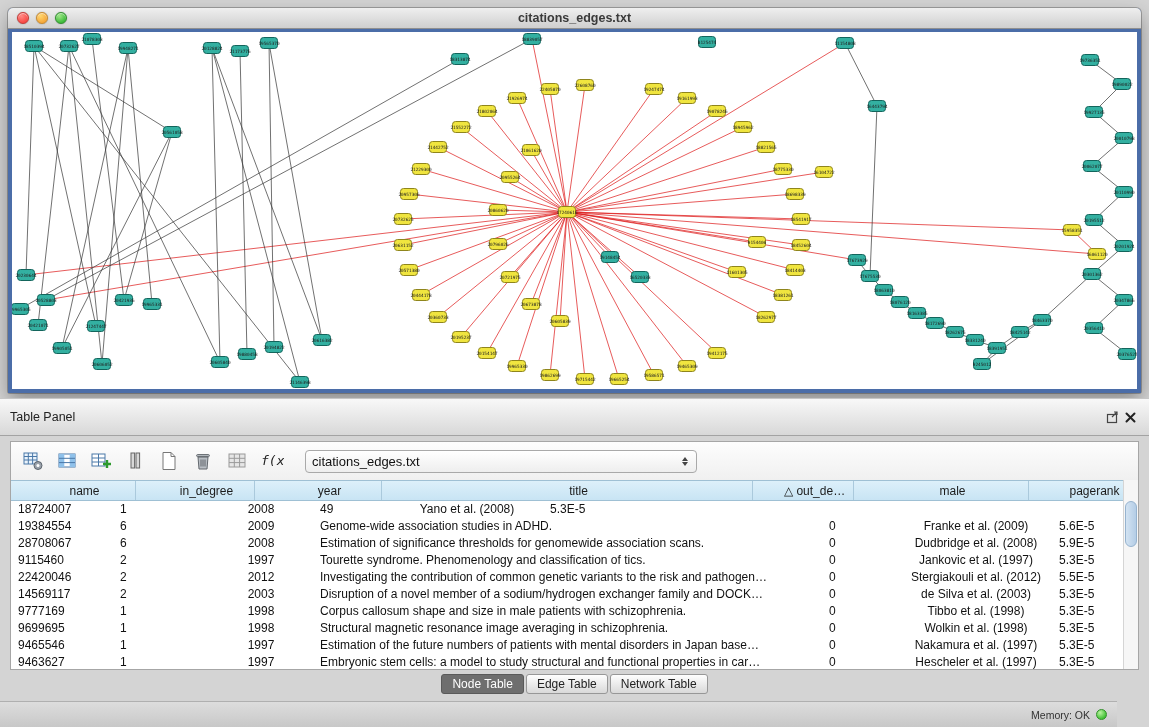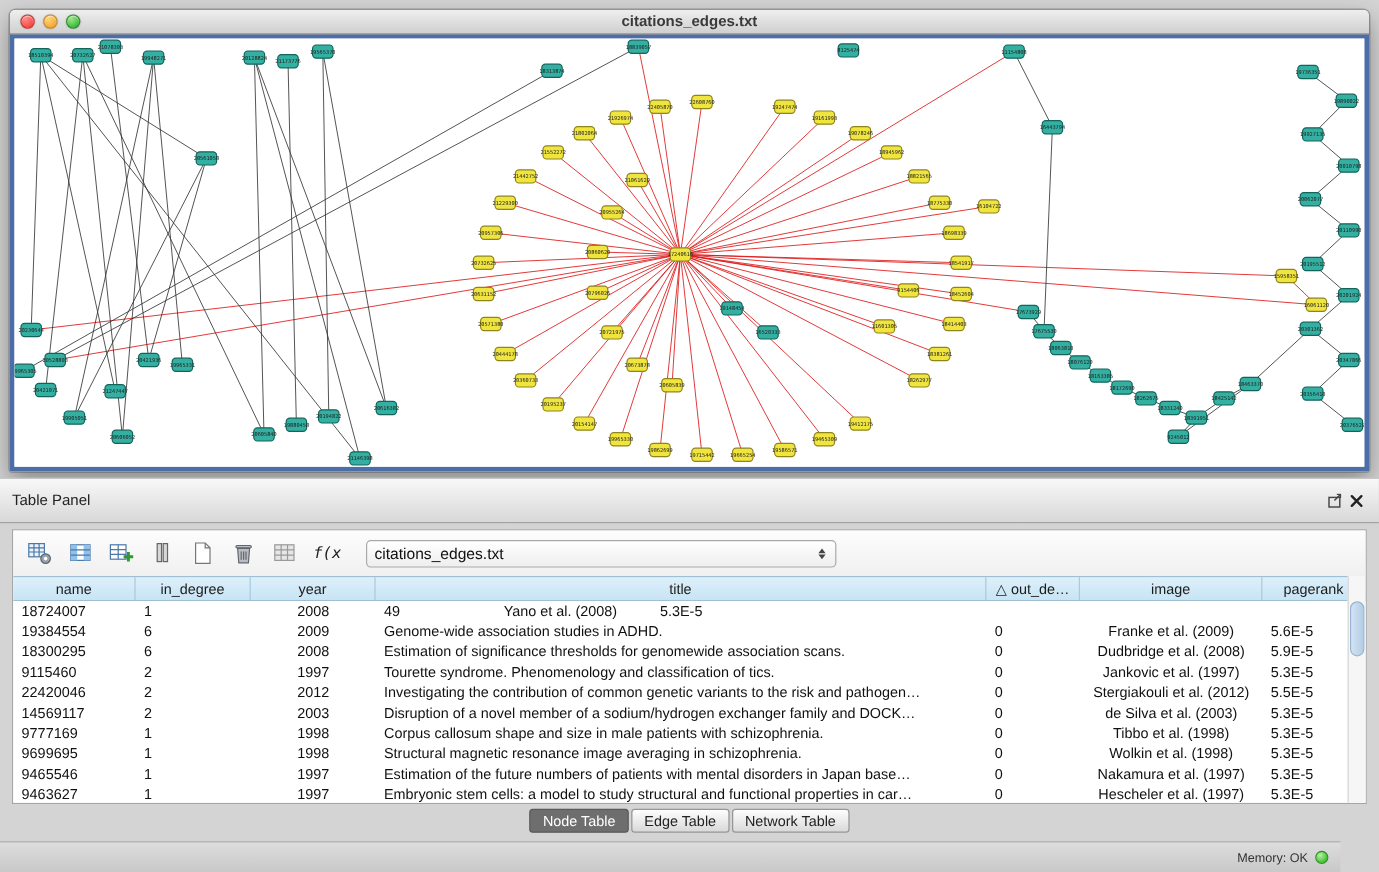--- a/index.html
+++ b/index.html
@@ -68,21 +68,21 @@
   .combo-arrows .dn{border-top:4px solid #444;}
   
   .thead{
     display:flex;flex:0 0 auto;height:19px;
     background:linear-gradient(#ddf0fa,#c8e4f4);
     border-top:1px solid #9fc0d4;border-bottom:1px solid #9fc0d4;
   }
   .cell{box-sizing:border-box;padding:1px 7px;font-size:12px;color:#111;
     white-space:nowrap;overflow:hidden;text-overflow:ellipsis;line-height:15px;}
   .hcell{display:flex;align-items:center;justify-content:center;
-    border-right:1px solid #aac9dc;color:#1b1b1b;padding:0 19px;line-height:18px;}
+    border-right:1px solid #aac9dc;color:#1b1b1b;padding:0 19px;line-height:18px;margin-left:23px;}
   .tbody{flex:1;overflow:hidden;background:#fff;position:relative;}
   .trow{display:flex;height:17px;align-items:center;}
   .c0{width:102px;flex:0 0 auto;}
   .c1{width:96px;flex:0 0 auto;}
   .c2{width:104px;flex:0 0 auto;text-align:center;}
   .c3{flex:1 1 auto;min-width:0;}
   .c4{width:78px;flex:0 0 auto;}
   .c5{width:152px;flex:0 0 auto;text-align:center;}
   .c6{width:86px;flex:0 0 auto;}
   .vscroll{
@@ -523,21 +523,21 @@
         </span>
     </div>
   </div>
 
   <div class="thead">
       <div class="cell hcell c0">name</div>
       <div class="cell hcell c1">in_degree</div>
       <div class="cell hcell c2">year</div>
       <div class="cell hcell c3">title</div>
       <div class="cell hcell c4">△ out_de…</div>
-      <div class="cell hcell c5">image</div>
+      <div class="cell hcell c5">male</div>
       <div class="cell hcell c6">pagerank</div>
     </div>
   <div class="tbody">
       <div class="trow">
         <div class="cell c0">18724007</div>
         <div class="cell c1">1</div>
         <div class="cell c2">2008</div>
         <div class="cell c4">49</div>
         <div class="cell c5">Yano et al. (2008)</div>
         <div class="cell c6">5.3E-5</div>
@@ -545,21 +545,21 @@
       <div class="trow">
         <div class="cell c0">19384554</div>
         <div class="cell c1">6</div>
         <div class="cell c2">2009</div>
         <div class="cell c3">Genome-wide association studies in ADHD.</div>
         <div class="cell c4">0</div>
         <div class="cell c5">Franke et al. (2009)</div>
         <div class="cell c6">5.6E-5</div>
       </div>
       <div class="trow">
-        <div class="cell c0">18300295</div>
+        <div class="cell c0">28708067</div>
         <div class="cell c1">6</div>
         <div class="cell c2">2008</div>
         <div class="cell c3">Estimation of significance thresholds for genomewide association scans.</div>
         <div class="cell c4">0</div>
         <div class="cell c5">Dudbridge et al. (2008)</div>
         <div class="cell c6">5.9E-5</div>
       </div>
       <div class="trow">
         <div class="cell c0">9115460</div>
         <div class="cell c1">2</div>

